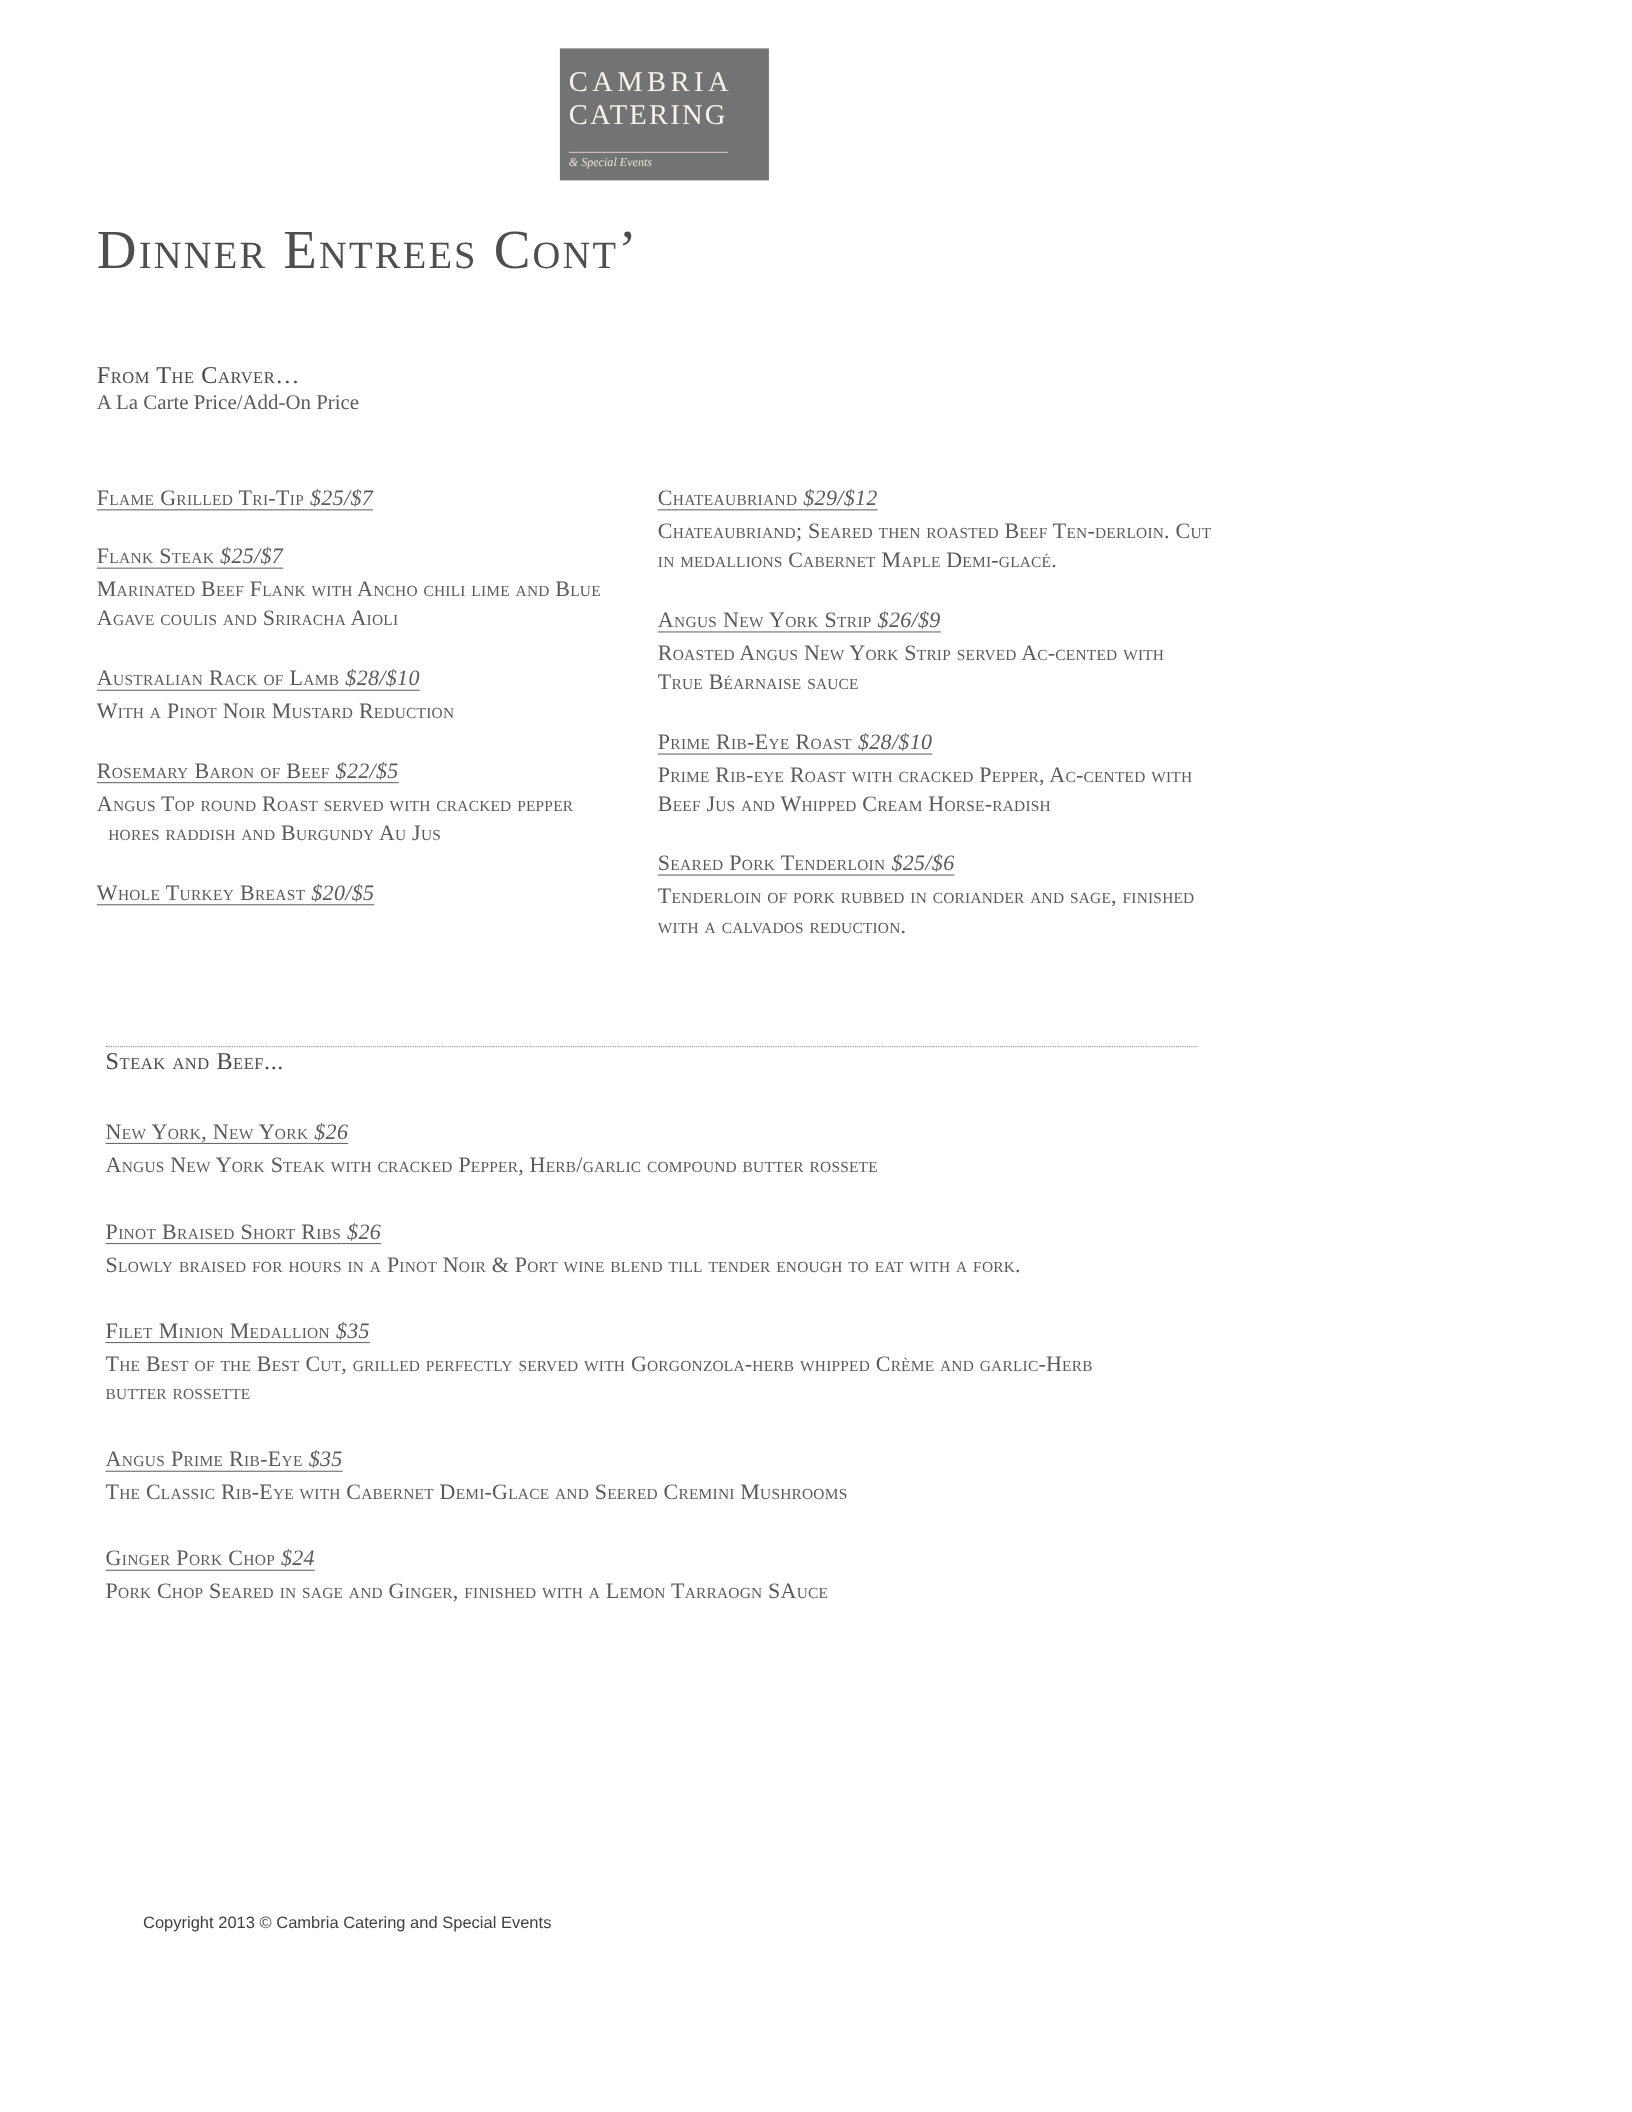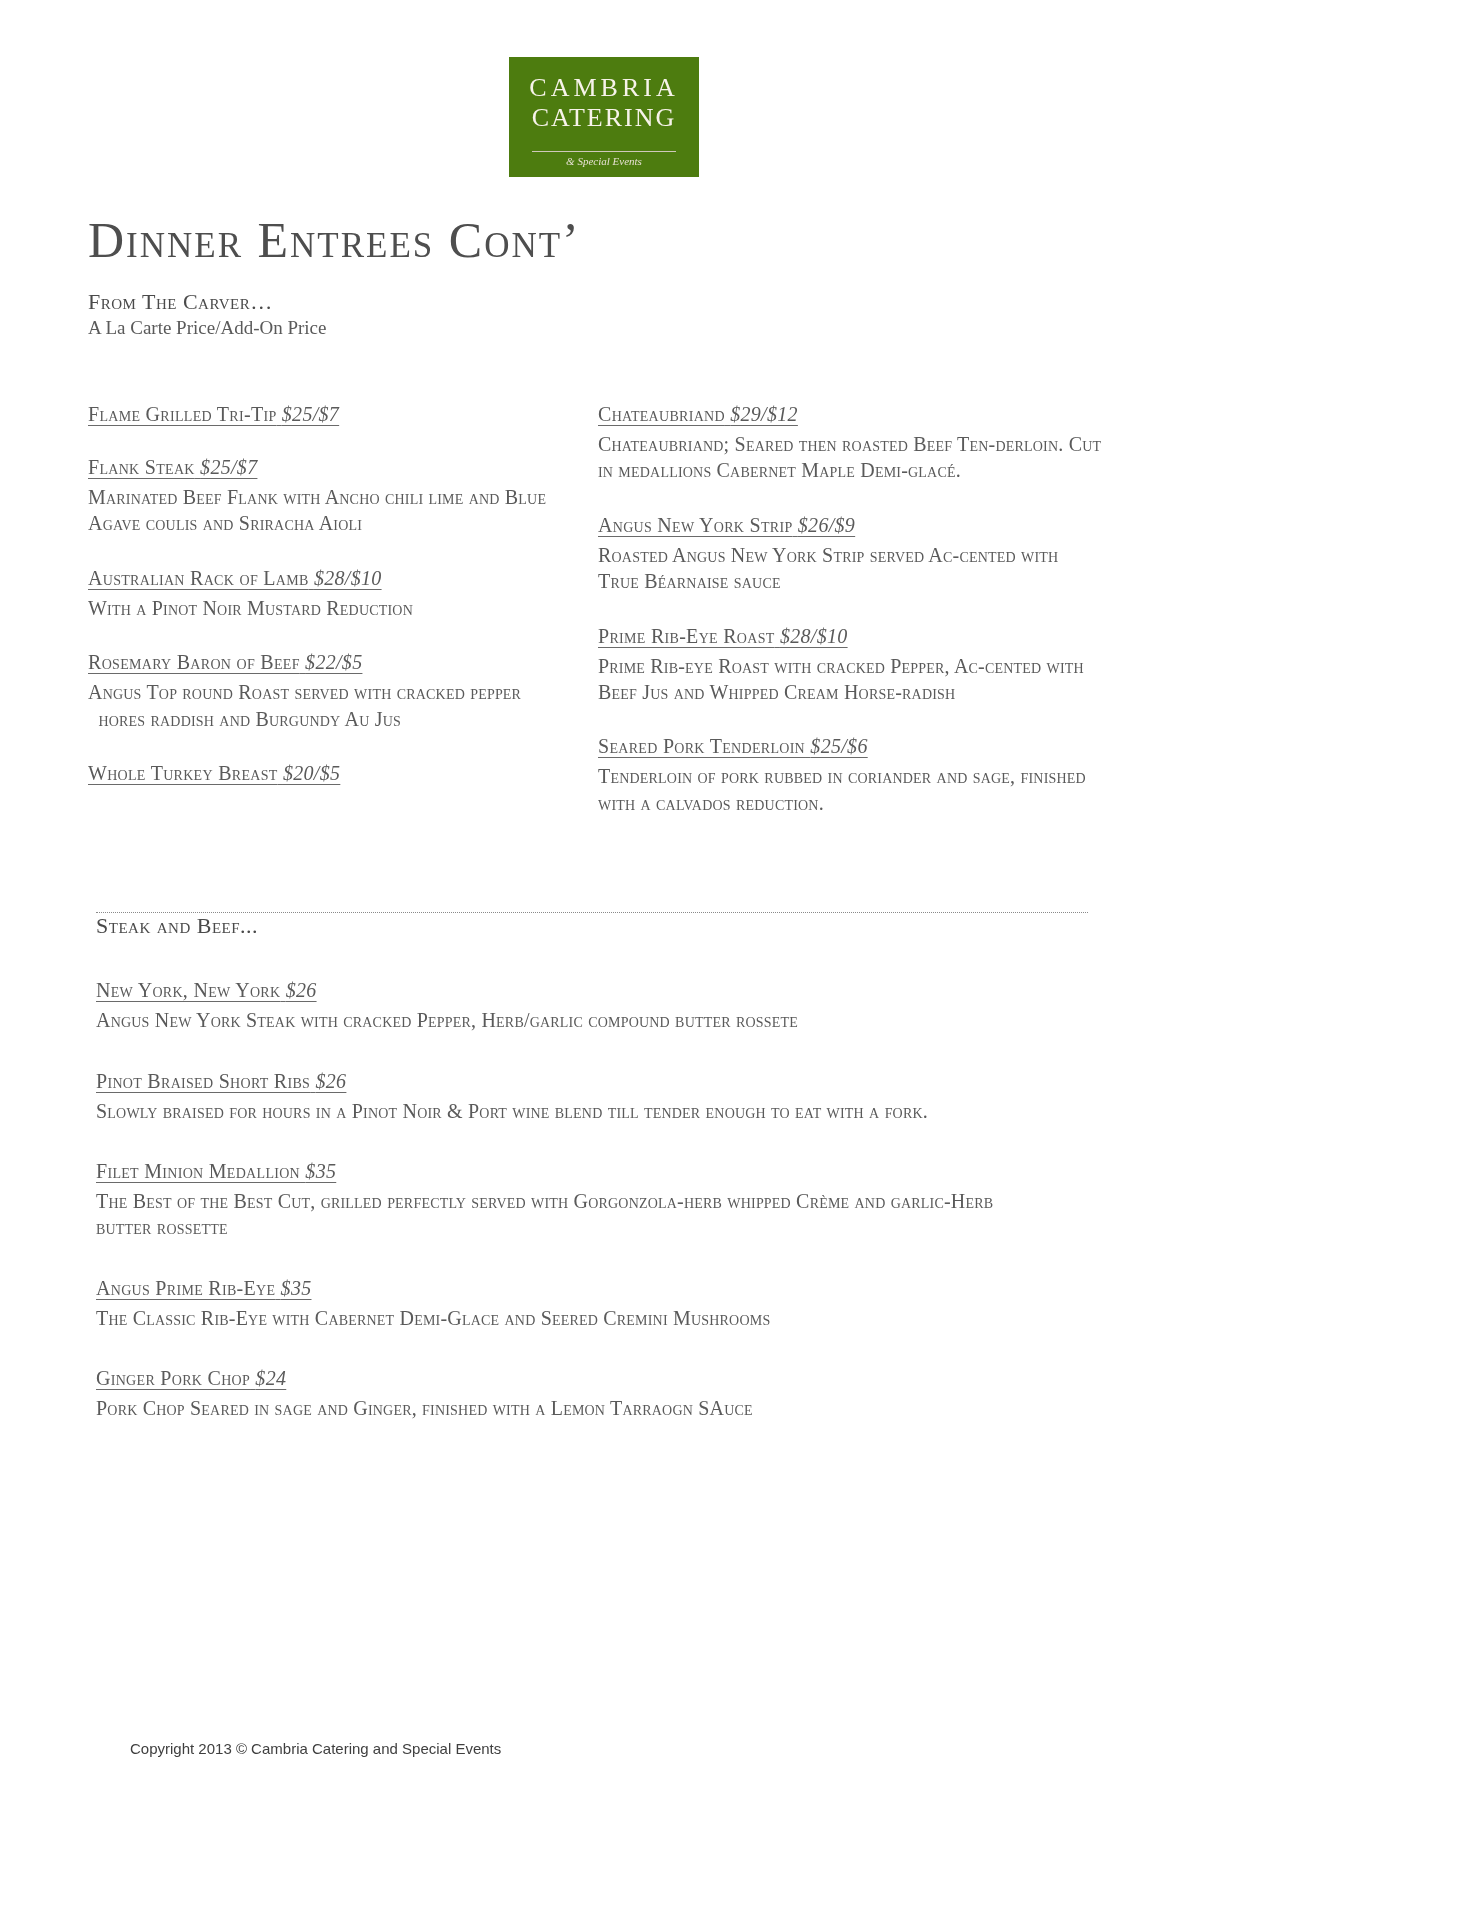--- a/index.html
+++ b/index.html
@@ -14,24 +14,24 @@
     overflow: hidden;
   }
   .wrapper {
     width: 1032px;
     margin-left: 88px;
     padding-top: 40px;
   }
   
   .logo-box {
     width: 190px;
-    margin: 17px auto;
-    background: #4d7c0f;
+    margin: 4px auto;
+    background: #737373;
     color: #f7f3ea;
-    text-align: center;
+    text-align: left;
     padding: 16px 8px 10px;
   }
   .logo-line1 {
     font-size: 26px;
     letter-spacing: 4px;
   }
   .logo-line2 {
     font-size: 26px;
     letter-spacing: 2px;
     display: inline-block;
@@ -57,21 +57,21 @@
     font-variant: small-caps;
     font-size: 22px;
     color: #4a4a4a;
     letter-spacing: 0.5px;
   }
   .section-subhead {
     font-size: 19px;
     color: #5a5a5a;
     margin-top: 2px;
   }
-  .carver-head { margin-top: 20px; }
+  .carver-head { margin-top: 72px; }
   
   .columns {
     display: flex;
     gap: 24px;
     margin-top: 64px;
   }
   .col-left  { width: 486px; }
   .col-right { width: 504px; }
   
   .menu-item { margin-bottom: 30px; }

